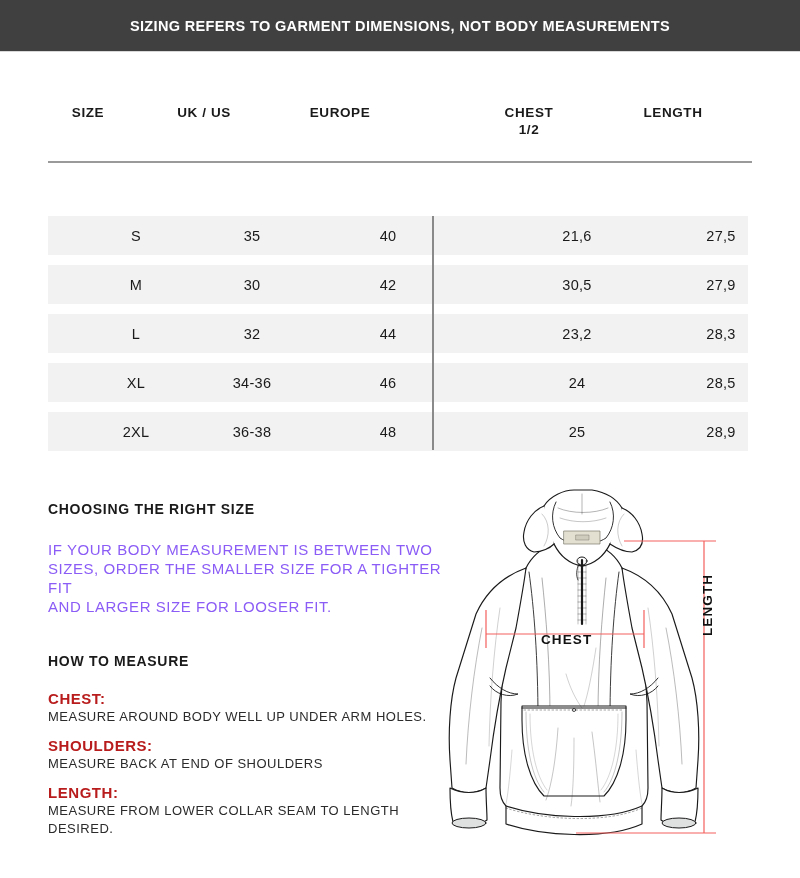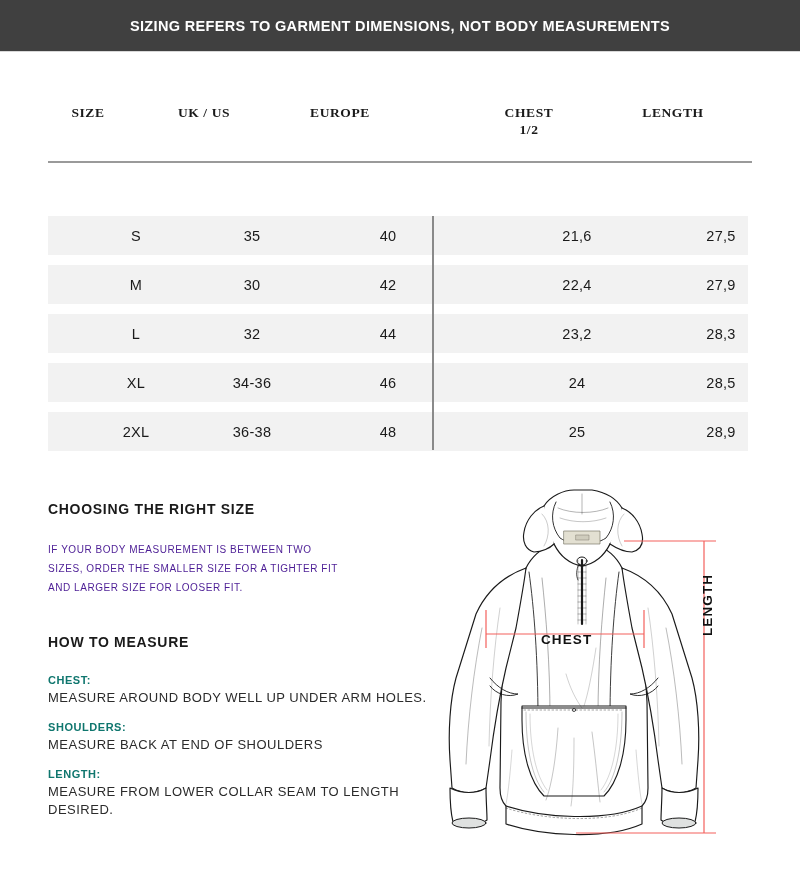--- a/index.html
+++ b/index.html
@@ -26,21 +26,21 @@
     white-space:nowrap;
   }
   .banner-underline {
     position:absolute; left:0; top:51px; width:800px; height:1px;
     background:#d8d8d8;
   }
 
   
   .table { position:absolute; left:0; top:0; width:800px; }
 
-  .thead { position:absolute; left:0; top:104px; width:800px; height:46px;font-family:Liberation Serif, serif; }
+  .thead { position:absolute; left:0; top:104px; width:800px; height:46px; }
   .th {
     position:absolute; top:0;
     font-size:13.5px; font-weight:bold; letter-spacing:0.6px;
     text-align:center; color:#1a1a1a;
     line-height:17px;
   }
   .th .sub { display:block; font-weight:bold; }
 
   .header-rule {
     position:absolute; left:48px; top:161px; width:704px; height:2px;
@@ -66,26 +66,26 @@
   }
 
   
   .info { position:absolute; left:48px; top:500px; width:400px; }
 
   .info-h {
     font-size:14px; font-weight:bold; letter-spacing:0.7px;
     color:#1a1a1a; line-height:18px;
   }
   .info-p {
-    font-size:10px; letter-spacing:0.55px; line-height:19px;
-    color:#4c1d95;
+    font-size:15px; letter-spacing:0.55px; line-height:19px;
+    color:#8b5cf6;
   }
   .m-term {
-    font-size:11px; font-weight:bold; letter-spacing:0.55px;
-    color:#0f766e; line-height:18px;
+    font-size:15px; font-weight:bold; letter-spacing:0.55px;
+    color:#b91c1c; line-height:18px;
   }
   .m-def {
     font-size:13px; letter-spacing:0.5px; line-height:18px;
     color:#2b2b2b;
   }
   .gap-a { height:22px; }
   .gap-b { height:36px; }
   .gap-c { height:20px; }
   .gap-d { height:11px; }
 
@@ -145,21 +145,21 @@
       <div class="cell" style="left:106px; width:196px;">35</div>
       <div class="cell" style="left:242px; width:196px;">40</div>
       <div class="cell" style="left:431px; width:196px;">21,6</div>
       <div class="cell" style="left:575px; width:196px;">27,5</div>
     </div>
 
     <div class="row" style="top:49px;">
       <div class="cell" style="left:-10px; width:196px;">M</div>
       <div class="cell" style="left:106px; width:196px;">30</div>
       <div class="cell" style="left:242px; width:196px;">42</div>
-      <div class="cell" style="left:431px; width:196px;">22,4</div>
+      <div class="cell" style="left:431px; width:196px;">30,5</div>
       <div class="cell" style="left:575px; width:196px;">27,9</div>
     </div>
 
     <div class="row" style="top:98px;">
       <div class="cell" style="left:-10px; width:196px;">L</div>
       <div class="cell" style="left:106px; width:196px;">32</div>
       <div class="cell" style="left:242px; width:196px;">44</div>
       <div class="cell" style="left:431px; width:196px;">23,2</div>
       <div class="cell" style="left:575px; width:196px;">28,3</div>
     </div>

